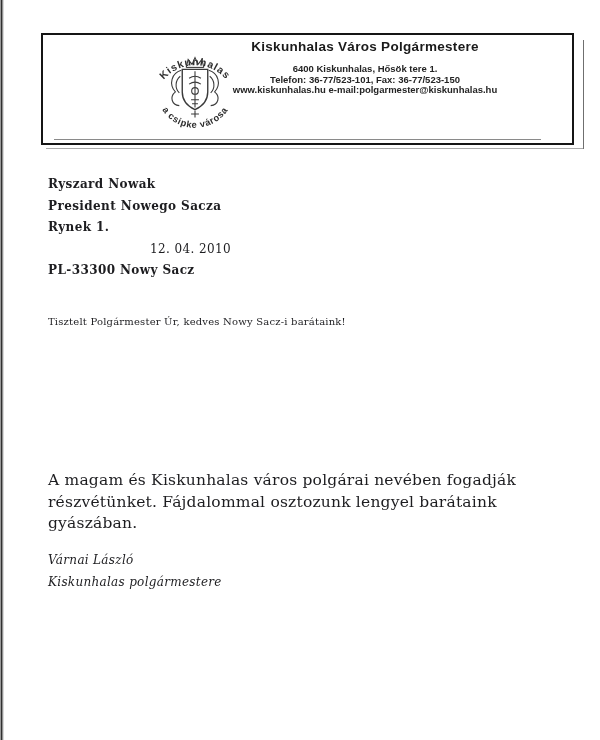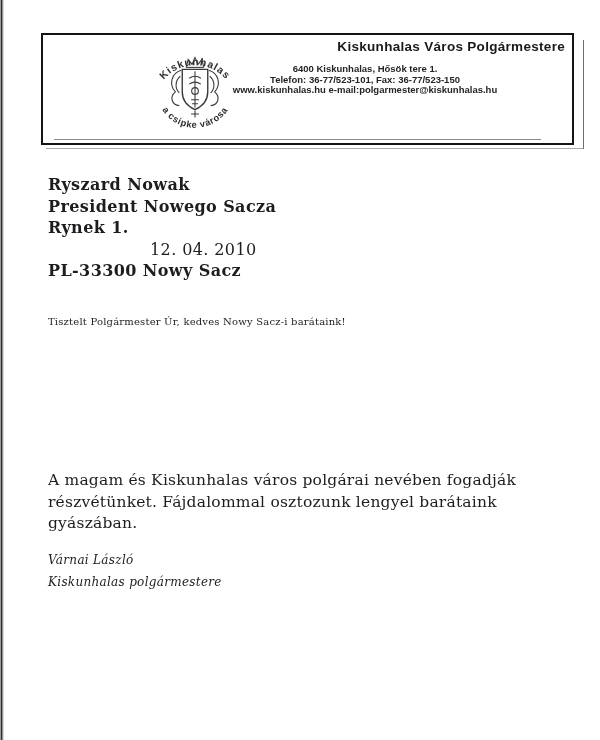--- a/index.html
+++ b/index.html
@@ -23,26 +23,26 @@
   }
   .lh-shadow-right{position:absolute;left:583px;top:40px;width:1px;height:109px;background:#6f6f6f;}
   .lh-shadow-bottom{position:absolute;left:46px;top:148px;width:537px;height:1px;background:#ababab;}
   .lh-rule{position:absolute;left:11px;right:31px;bottom:3px;height:1px;background:#8a8a8a;}
   .coa{position:absolute;left:101px;top:2px;width:102px;height:102px;}
   .coa text{font-family:"Liberation Sans",sans-serif;font-weight:bold;fill:#2e2e2e;}
   .lh-text{
     position:absolute;left:122px;top:4px;width:400px;text-align:center;
     font-family:"Liberation Sans",sans-serif;color:#1a1a1a;
   }
-  .lh-title{font-size:13.5px;font-weight:bold;letter-spacing:.3px;text-align:right;}
+  .lh-title{font-size:13.5px;font-weight:bold;letter-spacing:.3px;}
   .lh-contact{margin-top:10px;font-size:9.5px;font-weight:bold;line-height:10.5px;color:#242424;}
   
   .recipient{
     position:absolute;left:48px;top:174px;
-    font-size:16px;line-height:21.5px;font-weight:bold;letter-spacing:.4px;
+    font-size:12px;line-height:21.5px;font-weight:bold;letter-spacing:.4px;
   }
   .recipient .date-line{font-weight:normal;padding-left:102px;letter-spacing:.4px;}
   .salutation{position:absolute;left:48px;top:316px;font-size:10px;letter-spacing:.2px;}
   .para{position:absolute;left:48px;width:505px;font-size:15.5px;line-height:21.5px;letter-spacing:.2px;white-space:pre-line;margin:0;}
   .para-1{top:380px;}
   .para-2{top:470px;}
   .signature{position:absolute;left:48px;top:550px;font-size:12px;line-height:21.5px;font-style:italic;letter-spacing:.3px;}
 </style>
 </head>
 <body>

